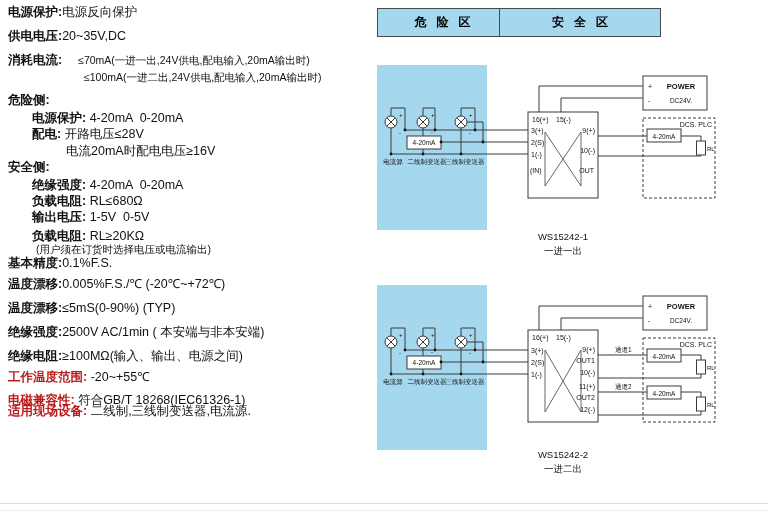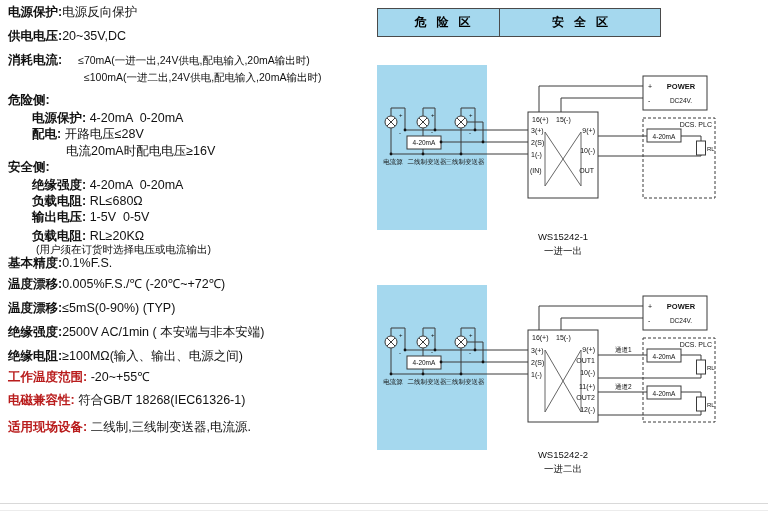--- a/index.html
+++ b/index.html
@@ -47,21 +47,21 @@
   <div class="spec" style="top:211px;left:32px"><span class="lbl">输出电压:</span><span class="val"> 1-5V  0-5V</span></div>
   <div class="spec" style="top:230px;left:32px"><span class="lbl">负载电阻:</span><span class="val"> RL≥20KΩ</span></div>
   <div class="spec" style="top:243px;left:20px"><span class="val sm">(用户须在订货时选择电压或电流输出)</span></div>
   <div class="spec" style="top:257px;left:8px"><span class="lbl">基本精度:</span><span class="val">0.1%F.S.</span></div>
   <div class="spec" style="top:278px;left:8px"><span class="lbl">温度漂移:</span><span class="val">0.005%F.S./℃ (-20℃~+72℃)</span></div>
   <div class="spec" style="top:302px;left:8px"><span class="lbl">温度漂移:</span><span class="val">≤5mS(0-90%) (TYP)</span></div>
   <div class="spec" style="top:326px;left:8px"><span class="lbl">绝缘强度:</span><span class="val">2500V AC/1min ( 本安端与非本安端)</span></div>
   <div class="spec" style="top:350px;left:8px"><span class="lbl">绝缘电阻:</span><span class="val">≥100MΩ(输入、输出、电源之间)</span></div>
   <div class="spec" style="top:371px;left:8px"><span class="lbl blue">工作温度范围:</span><span class="val"> -20~+55℃</span></div>
   <div class="spec" style="top:394px;left:8px"><span class="lbl blue">电磁兼容性:</span><span class="val"> 符合GB/T 18268(IEC61326-1)</span></div>
-  <div class="spec" style="top:421px;left:8px"><span class="lbl blue">适用现场设备:</span><span class="val"> 二线制,三线制变送器,电流源.</span></div>
+  <div class="spec" style="top:405px;left:8px"><span class="lbl blue">适用现场设备:</span><span class="val"> 二线制,三线制变送器,电流源.</span></div>
 </div>
 
 <div class="zone-header" style="left:377px;width:131px">危险区</div>
 <div class="zone-header" style="left:499px;width:162px">安全区</div>
 
 <svg style="position:absolute;left:375px;top:60px" width="352" height="212" viewBox="0 0 352 212">
   <rect x="2" y="5" width="110" height="165" fill="#a5d8ee"></rect>
   <g stroke="#3a3a3a" fill="none" stroke-width="1">
     <line x1="30" y1="70" x2="153" y2="70"></line>
     <line x1="66" y1="82" x2="153" y2="82"></line>

